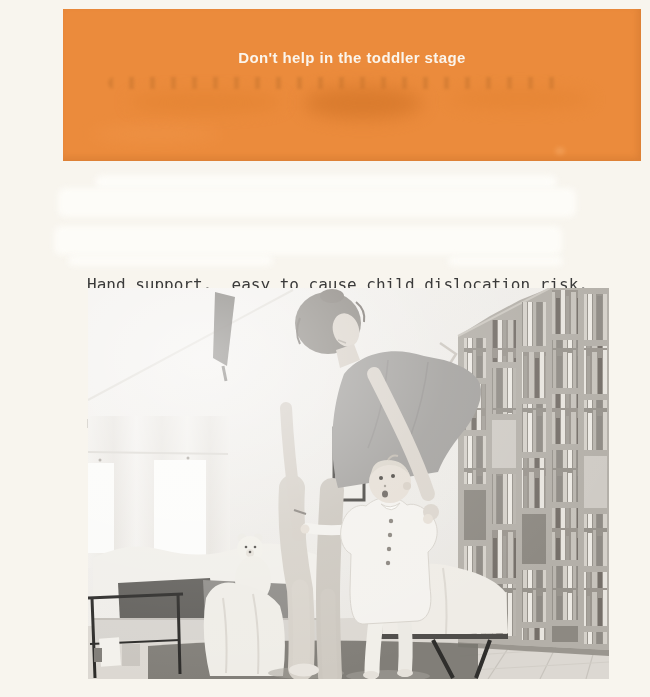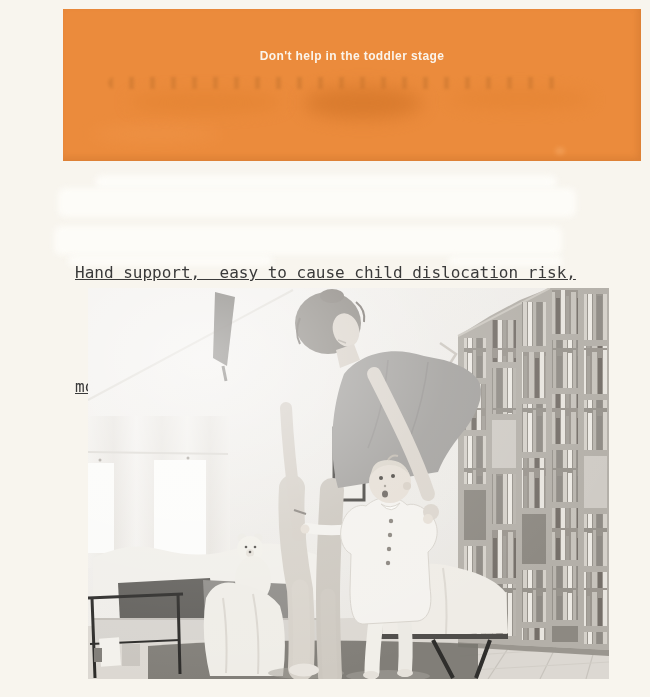--- a/index.html
+++ b/index.html
@@ -3,41 +3,41 @@
 <meta charset="utf-8">
 <style>
   html,body{margin:0;padding:0;}
   body{width:650px;height:697px;font-family:"Liberation Sans",sans-serif;}
   .page{position:relative;width:650px;height:697px;background:#F8F5EE;overflow:hidden;}
 
   
   .banner{position:absolute;left:63px;top:9px;width:578px;height:152px;background:#EB8B3C;
           box-shadow:inset -3px -3px 6px rgba(150,80,20,.18);overflow:hidden;}
   .banner h1{position:absolute;top:40px;left:0;width:100%;margin:0;text-align:center;
-             font-size:12px;font-weight:bold;letter-spacing:.4px;color:#FBF5EC;}
+             font-size:15px;font-weight:bold;letter-spacing:.4px;color:#FBF5EC;}
   .smudge{position:absolute;border-radius:50%;}
   .smudge-row{left:45px;top:68px;width:460px;height:12px;border-radius:6px;
      background:repeating-linear-gradient(90deg,rgba(110,65,15,.28) 0 5px,rgba(0,0,0,0) 5px 21px);
      filter:blur(1.5px);opacity:.55;}
   .smudge-dark{left:240px;top:78px;width:120px;height:32px;background:#D5772A;filter:blur(9px);opacity:.8;}
   .smudge-l1{left:65px;top:82px;width:155px;height:22px;background:#E0802E;filter:blur(8px);opacity:.5;}
   .smudge-l2{left:385px;top:80px;width:145px;height:20px;background:#E0802E;filter:blur(8px);opacity:.45;}
   .smudge-l3{left:28px;top:118px;width:130px;height:14px;background:#F29A4F;filter:blur(8px);opacity:.45;}
   .smudge-dot{left:492px;top:138px;width:10px;height:8px;background:#F5A55F;filter:blur(2px);opacity:.6;}
 
   
   .strip{position:absolute;background:#FDFCF8;border-radius:7px;filter:blur(3px);}
   .strip-a{left:95px;top:175px;width:462px;height:14px;}
   .strip-b{left:58px;top:188px;width:518px;height:29px;}
   .strip-c{left:54px;top:226px;width:508px;height:29px;}
   .strip-d{left:68px;top:255px;width:205px;height:11px;}
   .strip-e{left:448px;top:256px;width:115px;height:10px;}
   .desc{position:absolute;left:75px;top:178px;margin:0;color:#3A3A3A;
         font-family:"DejaVu Sans Mono",monospace;font-size:16px;line-height:38px;white-space:pre;}
-  .desc p{margin:0;text-decoration:underline;}
+  .desc p{margin:12px;}
 
   
   .photo{position:absolute;left:88px;top:288px;width:521px;height:391px;}
   .photo svg{display:block;width:521px;height:391px;}
 </style>
 </head>
 <body>
 
 <div class="page" style="background: rgb(248, 245, 238);">
 

